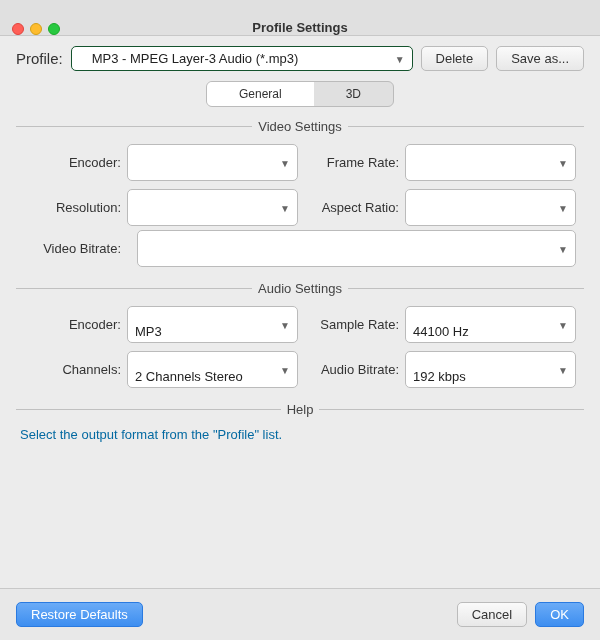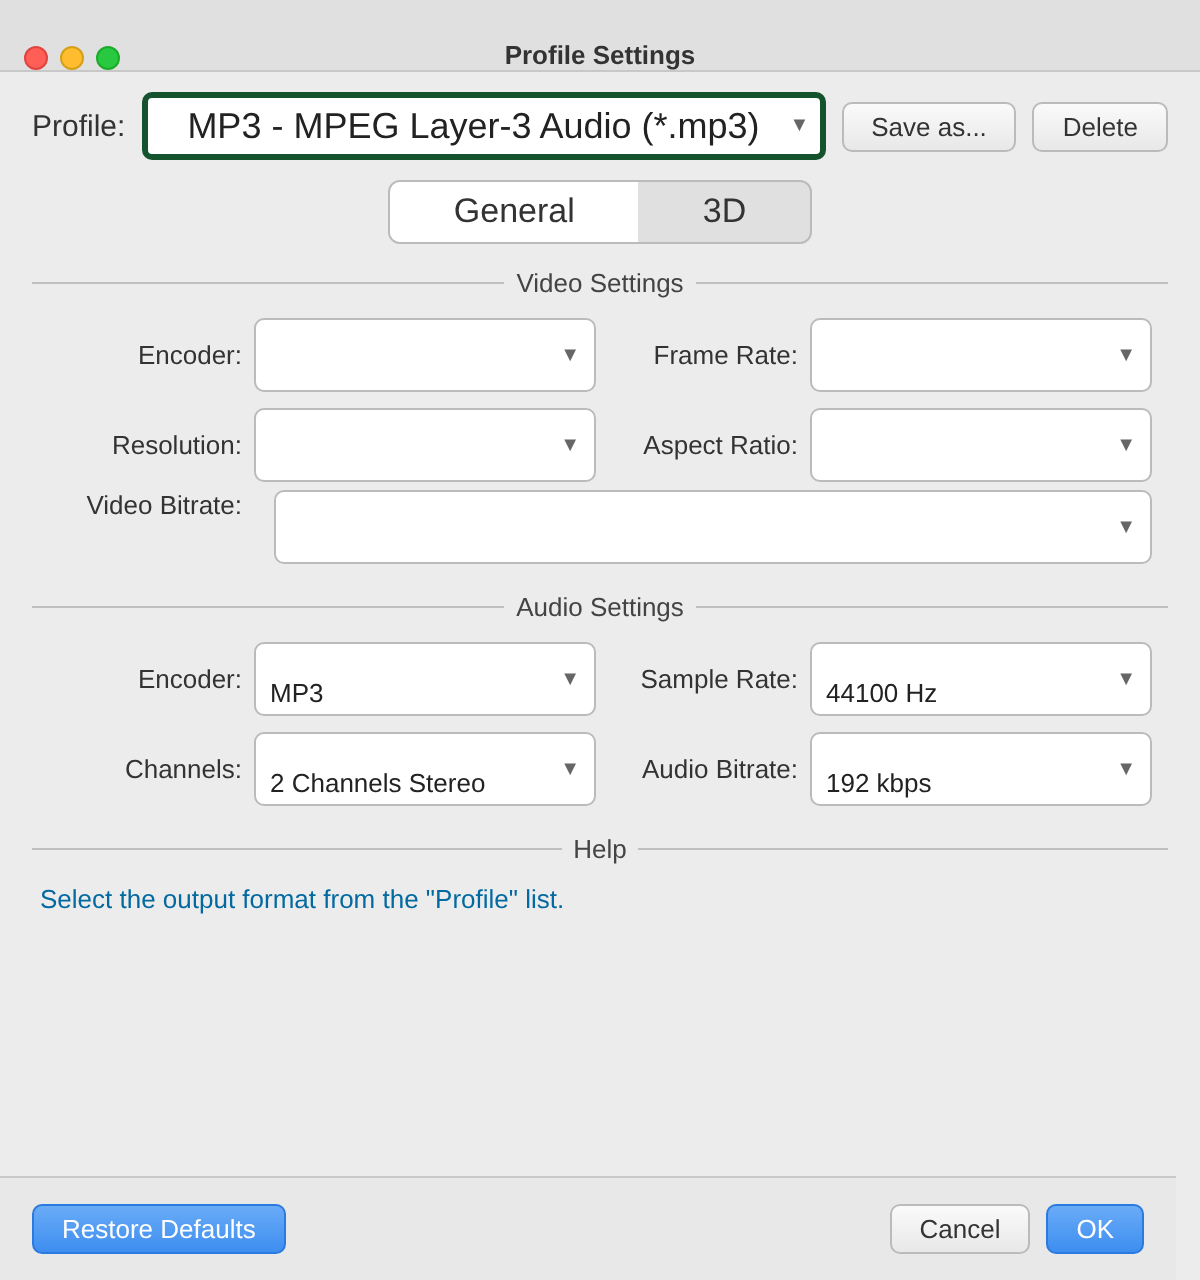--- a/index.html
+++ b/index.html
@@ -66,24 +66,24 @@
     }
 
     .profile-select-wrapper {
       flex: 1;
       position: relative;
     }
 
     .profile-select {
       width: 100%;
       padding: 4px 24px 4px 20px;
-      border: 3px solid #14532d;
+      border: 1px solid #14532d;
       border-radius: 5px;
       background: white;
-      font-size: 18px;
+      font-size: 13px;
       appearance: none;
       -webkit-appearance: none;
       cursor: pointer;
       color: #222;
     }
 
     .select-arrow {
       position: absolute;
       right: 8px;
       top: 50%;
@@ -120,21 +120,21 @@
     .tab-container {
       display: flex;
       border: 1px solid #bbb;
       border-radius: 6px;
       overflow: hidden;
       background: #e0e0e0;
     }
 
     .tab {
       padding: 5px 32px;
-      font-size: 17px;
+      font-size: 12px;
       cursor: pointer;
       border: none;
       background: transparent;
       color: #333;
     }
 
     .tab.active {
       background: white;
       font-weight: 500;
     }
@@ -202,40 +202,41 @@
     }
 
     .form-select.empty {
       color: #ccc;
     }
 
     .video-bitrate-row {
       padding-left: 20px;
       padding-right: 8px;
       display: flex;
+      align-items: center;
       gap: 16px;
       margin-top: 4px;
     }
 
     .help-section {
       margin-bottom: 10px;
     }
 
     .help-text {
       font-size: 13px;
       color: #0369a1;
       padding-left: 4px;
       margin-top: 6px;
     }
 
     .bottom-bar {
       position: absolute;
       bottom: 0;
       left: 0;
-      right: 12px;
+      right: 0;
       height: 52px;
       background: #e8e8e8;
       border-top: 1px solid #c8c8c8;
       display: flex;
       align-items: center;
       justify-content: space-between;
       padding: 0 16px;
     }
 
     .bottom-right {
@@ -258,22 +259,22 @@
 <div class="content">
 
   <div class="profile-row">
     <span class="profile-label">Profile:</span>
     <div class="profile-select-wrapper">
       <select class="profile-select">
         <option>MP3 - MPEG Layer-3 Audio (*.mp3)</option>
       </select>
       <span class="select-arrow">▼</span>
     </div>
+    <button class="btn">Delete</button>
     <button class="btn">Save as...</button>
-    <button class="btn">Delete</button>
   </div>
 
   <div class="tabs-row">
     <div class="tab-container">
       <button class="tab active">General</button>
       <button class="tab">3D</button>
     </div>
   </div>
 
   <div class="section">

